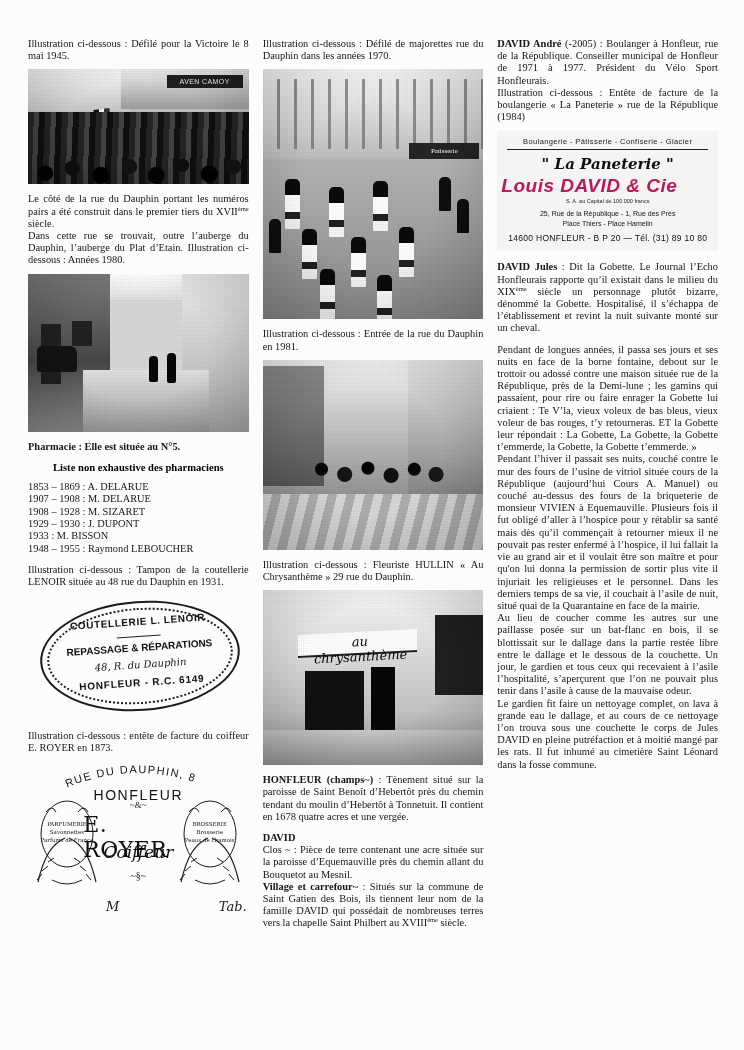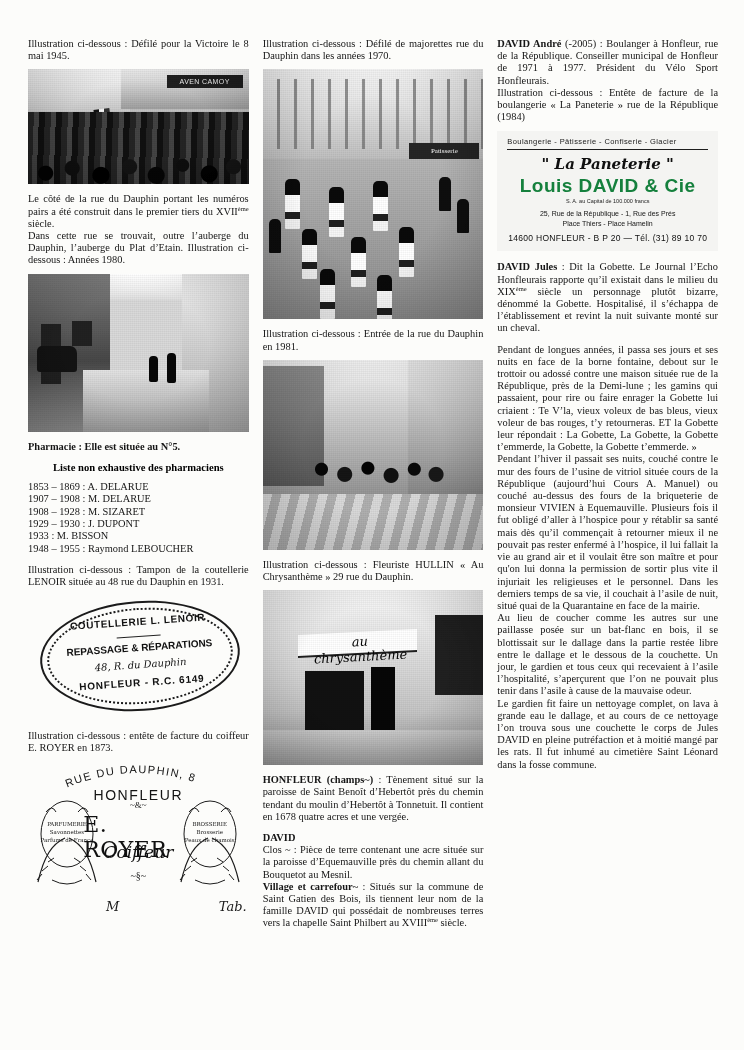--- a/index.html
+++ b/index.html
@@ -199,33 +199,33 @@
     font-family:"DejaVu Serif",serif;font-style:italic;font-size:13px;color:#1a1a1a;}
 
   
   .paneterie{
     position:relative;margin:8px 0 10px 0;height:120px;
     background:#f4f4f2;
     padding:6px 4px 4px 4px;
     box-sizing:border-box;
   }
   .paneterie .trades{
-    text-align:left;font-family:"Liberation Sans",sans-serif;
+    text-align:center;font-family:"Liberation Sans",sans-serif;
     font-size:7.5px;letter-spacing:.4px;color:#1a1a1a;
     border-bottom:1px solid #1d1d1d;padding-bottom:3px;margin:0 6px;
   }
   .paneterie .brand{
     text-align:center;margin-top:5px;
     font-family:"DejaVu Serif",serif;font-weight:bold;font-style:italic;
     font-size:15px;color:#101010;
   }
   .paneterie .firm{
-    text-align:center;margin-top:2px;
+    margin-top:2px;
     font-family:"Liberation Sans",sans-serif;font-weight:bold;
-    font-size:19px;letter-spacing:.5px;color:#15803d;
+    font-size:19px;letter-spacing:.5px;color:#be185d;font-style:italic;
   }
   .paneterie .capital{
     text-align:center;margin-top:1px;
     font-family:"Liberation Sans",sans-serif;font-size:5.5px;color:#222;
   }
   .paneterie .addr{
     text-align:center;margin-top:5px;
     font-family:"Liberation Sans",sans-serif;font-size:7px;line-height:10px;color:#141414;
   }
   .paneterie .tel{
@@ -423,21 +423,21 @@
 
       <div class="paneterie">
         <div class="trades">Boulangerie  -  Pâtisserie  -  Confiserie  -  Glacier</div>
         <div class="brand">" La Paneterie "</div>
         <div class="firm">Louis DAVID &amp; Cie</div>
         <div class="capital">S. A. au Capital de 100.000 francs</div>
         <div class="addr">
           <div>25, Rue de la République - 1, Rue des Prés</div>
           <div>Place Thiers - Place Hamelin</div>
         </div>
-        <div class="tel">14600 HONFLEUR - B P 20 — Tél. (31) 89 10 70</div>
+        <div class="tel">14600 HONFLEUR - B P 20 — Tél. (31) 89 10 80</div>
       </div>
 
 
       <p class="gap"><span class="b">DAVID  Jules</span><span> : Dit la Gobette. Le Journal l’Echo Honfleurais rapporte qu’il existait dans le milieu du XIX</span><sup>ème</sup><span> siècle un personnage plutôt bizarre, dénommé la Gobette. Hospitalisé, il s’échappa de l’établissement et revint la nuit suivante monté sur un cheval.</span></p>
 
       <p class="gap">Pendant de longues années, il passa ses jours et ses nuits en face de la borne fontaine, debout sur le trottoir ou adossé contre une maison située rue de la République, près de la Demi-lune ; les gamins qui passaient, pour rire ou faire enrager la Gobette lui criaient : Te V’la, vieux voleux de bas bleus, vieux voleur de bas rouges, t’y retourneras. ET la Gobette leur répondait : La Gobette, La Gobette, la Gobette t’emmerde, la Gobette, la Gobette t’emmerde. »</p>
       <p>Pendant l’hiver il passait ses nuits, couché contre le mur des fours de l’usine de vitriol située cours de la République (aujourd’hui Cours A. Manuel) ou couché au-dessus des fours de la briqueterie de monsieur VIVIEN à Equemauville. Plusieurs fois il fut obligé d’aller à l’hospice pour y rétablir sa santé mais dès qu’il commençait à  retourner mieux il ne pouvait pas rester enfermé à l’hospice, il lui fallait la vie au grand air et il voulait être son maître et pour qu'on lui donna la permission de sortir plus vite il injuriait les religieuses et le personnel. Dans les derniers temps de sa vie, il couchait à l’asile de nuit, situé quai de la Quarantaine en face de la mairie.</p>
       <p>Au lieu de coucher comme les autres sur une paillasse posée sur un bat-flanc en bois, il se blottissait sur le dallage dans la partie restée libre entre le dallage et le dessous de la couchette. Un jour, le gardien et tous ceux qui recevaient à l’asile l’hospitalité, s’aperçurent que l’on ne pouvait plus tenir dans l’asile à cause de la mauvaise odeur.</p>
       <p>Le gardien fit faire un nettoyage complet, on lava à grande eau le dallage, et au cours de ce nettoyage l’on trouva sous une couchette le corps de Jules DAVID en pleine putréfaction et à moitié mangé par les rats. Il fut inhumé au cimetière Saint Léonard dans la fosse commune.</p>
 

